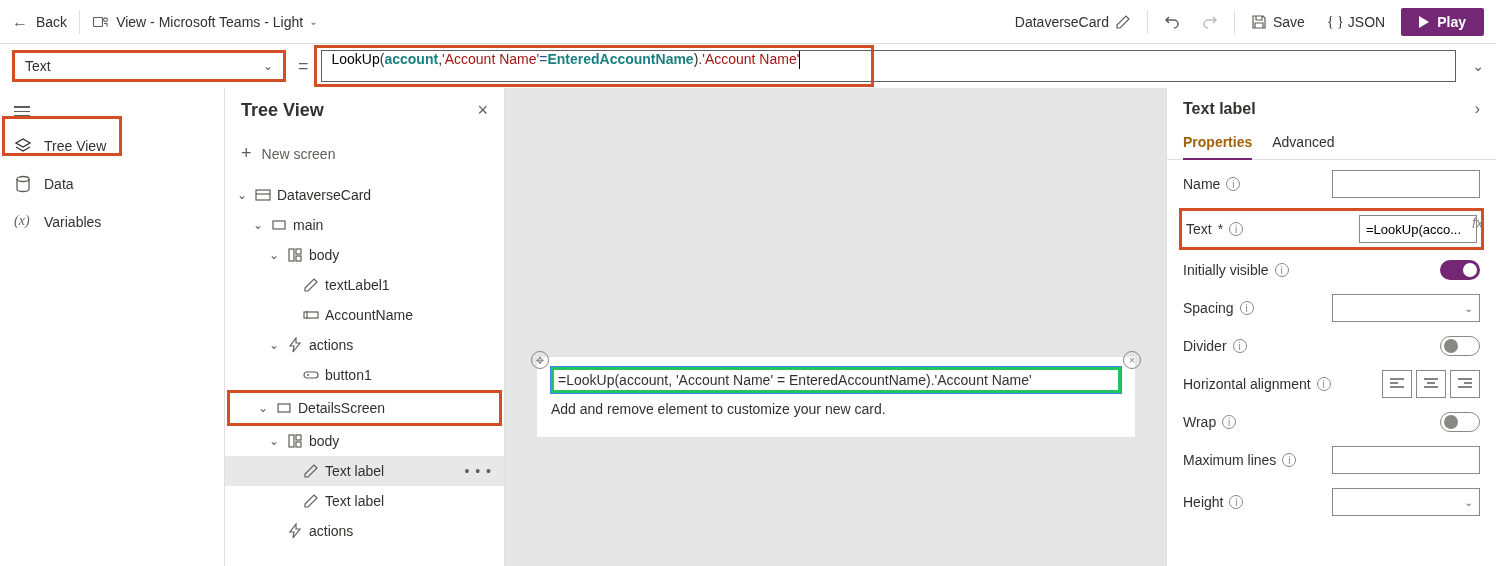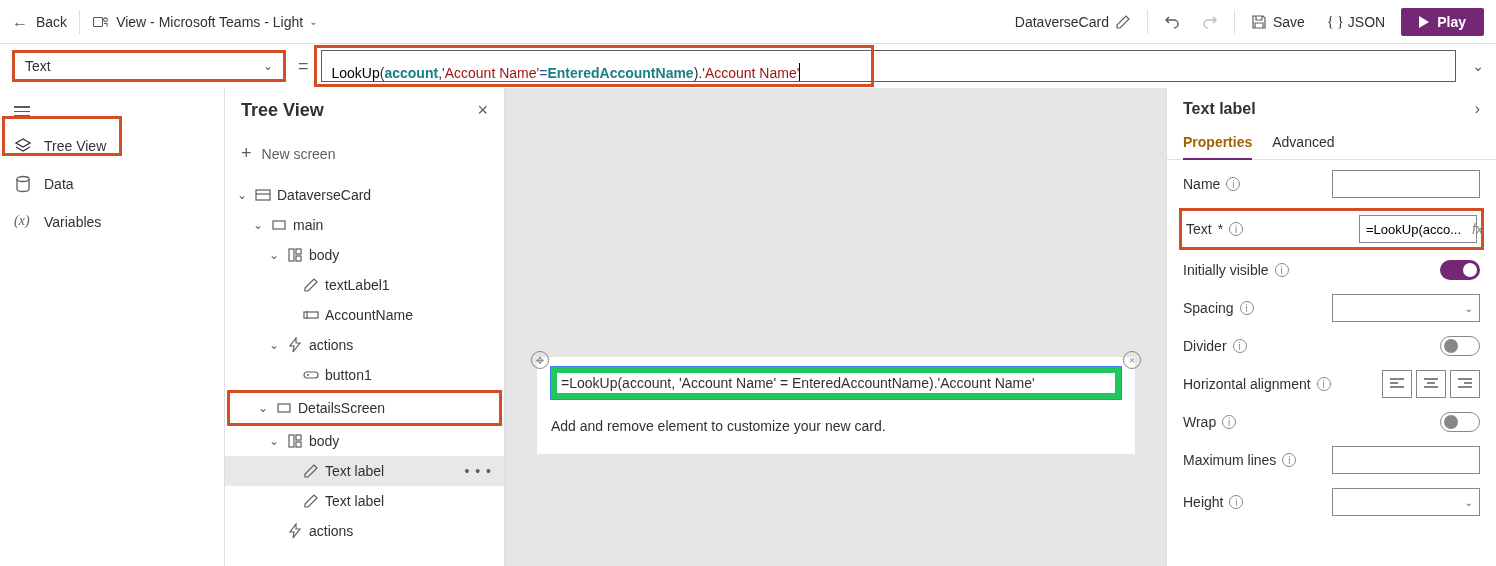--- a/index.html
+++ b/index.html
@@ -17,21 +17,21 @@
 .top-btn { display: flex; align-items: center; gap: 6px; cursor: pointer; padding: 4px 6px; }
 .edit-icon, .undo-icon, .redo-icon, .save-icon { width: 16px; height: 16px; }
 .json-btn { display: flex; align-items: center; gap: 4px; }
 .play-btn { background: #742774; color: #fff; border-radius: 2px; padding: 6px 18px; display: flex; align-items: center; gap: 8px; font-weight: 600; }
 .play-triangle { width: 0; height: 0; border-top: 6px solid transparent; border-bottom: 6px solid transparent; border-left: 10px solid #fff; }
 
 .formula-bar { height: 44px; display: flex; align-items: center; padding: 4px 12px; gap: 8px; }
 .prop-select { width: 274px; height: 32px; border: 3px solid #d34e24; display: flex; align-items: center; justify-content: space-between; padding: 0 10px; background: #fff; }
 .prop-select-chevron { font-size: 12px; color: #605e5c; }
 .equals { font-size: 18px; color: #605e5c; padding: 0 4px; }
-.formula-input { flex: 1; height: 32px; border: 1px solid #605e5c; display: flex; align-items: flex-end; padding: 0 10px; font-family: 'Consolas', monospace; font-size: 14px; position: relative; }
+.formula-input { flex: 1; height: 32px; border: 1px solid #605e5c; display: flex; align-items: flex-start; padding: 0 10px; font-family: 'Consolas', monospace; font-size: 14px; position: relative; }
 .formula-highlight { position: absolute; left: -8px; top: -6px; height: 42px; border: 3px solid #d34e24; pointer-events: none; }
 .tok-func { color: #000; }
 .tok-id { color: #1a7f7f; font-weight: bold; }
 .tok-str { color: #a31515; }
 .tok-op { color: #2b5797; }
 .cursor-bar { border-right: 1px solid #000; height: 18px; display:inline-block; }
 .formula-expand { font-size: 14px; color: #605e5c; margin-left: 8px; cursor: pointer; }
 
 .main-area { display: flex; height: 478px; }
 .rail-item { display: flex; align-items: center; gap: 12px; padding: 10px 14px; cursor: pointer; white-space: nowrap; }
@@ -58,32 +58,32 @@
 .indent-0 { padding-left: 10px; }
 .indent-1 { padding-left: 26px; }
 .indent-2 { padding-left: 42px; }
 .indent-3 { padding-left: 58px; }
 .details-highlight { border: 3px solid #d34e24; margin: 0 2px; }
 
 .canvas { flex: 1; background: #e5e5e5; position: relative; }
 .card-preview { position: absolute; left: 32px; top: 269px; width: 598px; background: #fff; padding: 10px 14px 20px; }
 .card-handle { position: absolute; top: -6px; left: -6px; width: 18px; height: 18px; border-radius: 50%; border: 1.5px solid #8a8886; display:flex; align-items:center; justify-content:center; font-size:10px;color:#8a8886;}
 .card-close { position: absolute; top: -6px; right: -6px; width: 18px; height: 18px; border-radius: 50%; border: 1.5px solid #8a8886; display:flex; align-items:center; justify-content:center; font-size:11px;color:#8a8886;}
-.card-text-sel { border: 6px solid #22c55e; outline: 1px solid #3b82f6; padding: 2px 4px; font-size: 14px; margin-bottom: 19px; }
+.card-text-sel { border: 3px solid #22c55e; outline: 1px solid #3b82f6; padding: 2px 4px; font-size: 14px; margin-bottom: 8px; }
 .card-helper { font-size: 14px; color: #323130; }
 
 .prop-panel { width: 330px; border-left: 1px solid #e1dfdd; padding: 12px 0 0 0; }
 .prop-panel-header { display: flex; align-items: center; justify-content: space-between; padding: 0 16px 8px; }
 .prop-panel-title { font-size: 16px; font-weight: 600; }
 .prop-panel-chevron { font-size: 16px; color: #605e5c; cursor: pointer; }
 .prop-tabs { display: flex; gap: 20px; padding: 0 16px; border-bottom: 1px solid #e1dfdd; }
 .prop-tab { padding: 8px 0; cursor: pointer; font-size: 14px; }
 .prop-tab.active { color: #a16207; border-bottom: 2px solid #742774; font-weight: 600; margin-bottom: -1px; }
 .prop-rows { padding: 10px 16px; display: flex; flex-direction: column; gap: 14px; }
-.prop-row { display: flex; align-items: center; justify-content: space-between; gap: 0; position: relative; }
+.prop-row { display: flex; justify-content: space-between; gap: 0; position: relative; }
 .prop-label { display: flex; align-items: center; gap: 6px; font-size: 14px; }
 .info-icon { width: 14px; height: 14px; border: 1px solid #8a8886; border-radius: 50%; display: inline-flex; align-items: center; justify-content: center; font-size: 10px; color: #8a8886; }
 .prop-input { width: 148px; height: 28px; border: 1px solid #8a8886; padding: 0 6px; font-size: 13px; }
 .prop-select-input { width: 148px; height: 28px; border: 1px solid #8a8886; padding: 0 6px; display: flex; align-items: center; justify-content: flex-end; }
 .text-row-highlight { border: 3px solid #d34e24; padding: 4px; margin: -4px; }
 .fx-label { font-style: italic; color: #8a8886; position: absolute; right: -2px; }
 .toggle { width: 40px; height: 20px; border-radius: 10px; position: relative; cursor: pointer; }
 .toggle.on { background: #742774; }
 .toggle.off { background: #fff; border: 1px solid #8a8886; }
 .toggle-knob { width: 14px; height: 14px; border-radius: 50%; background: #fff; position: absolute; top: 3px; }

